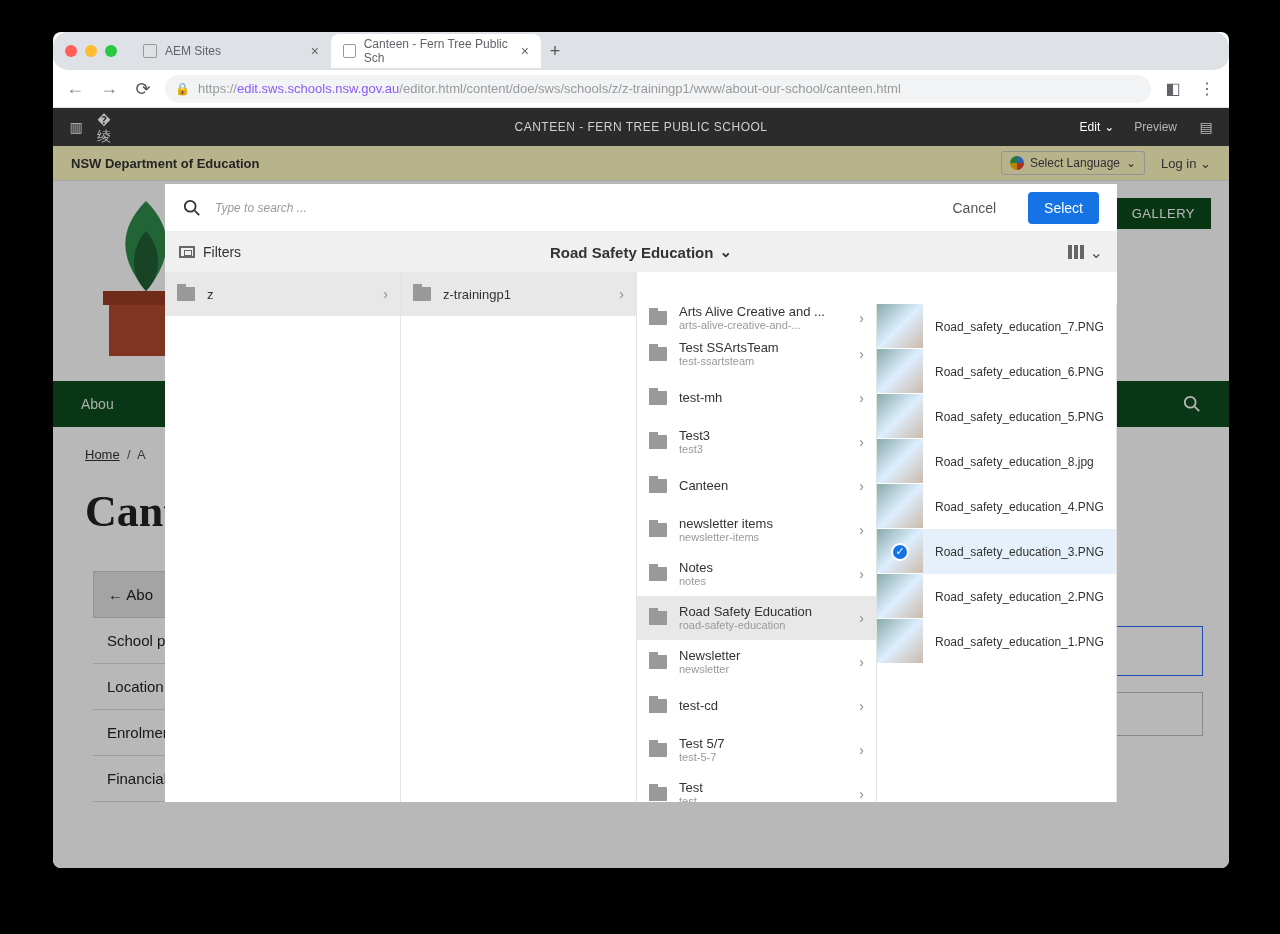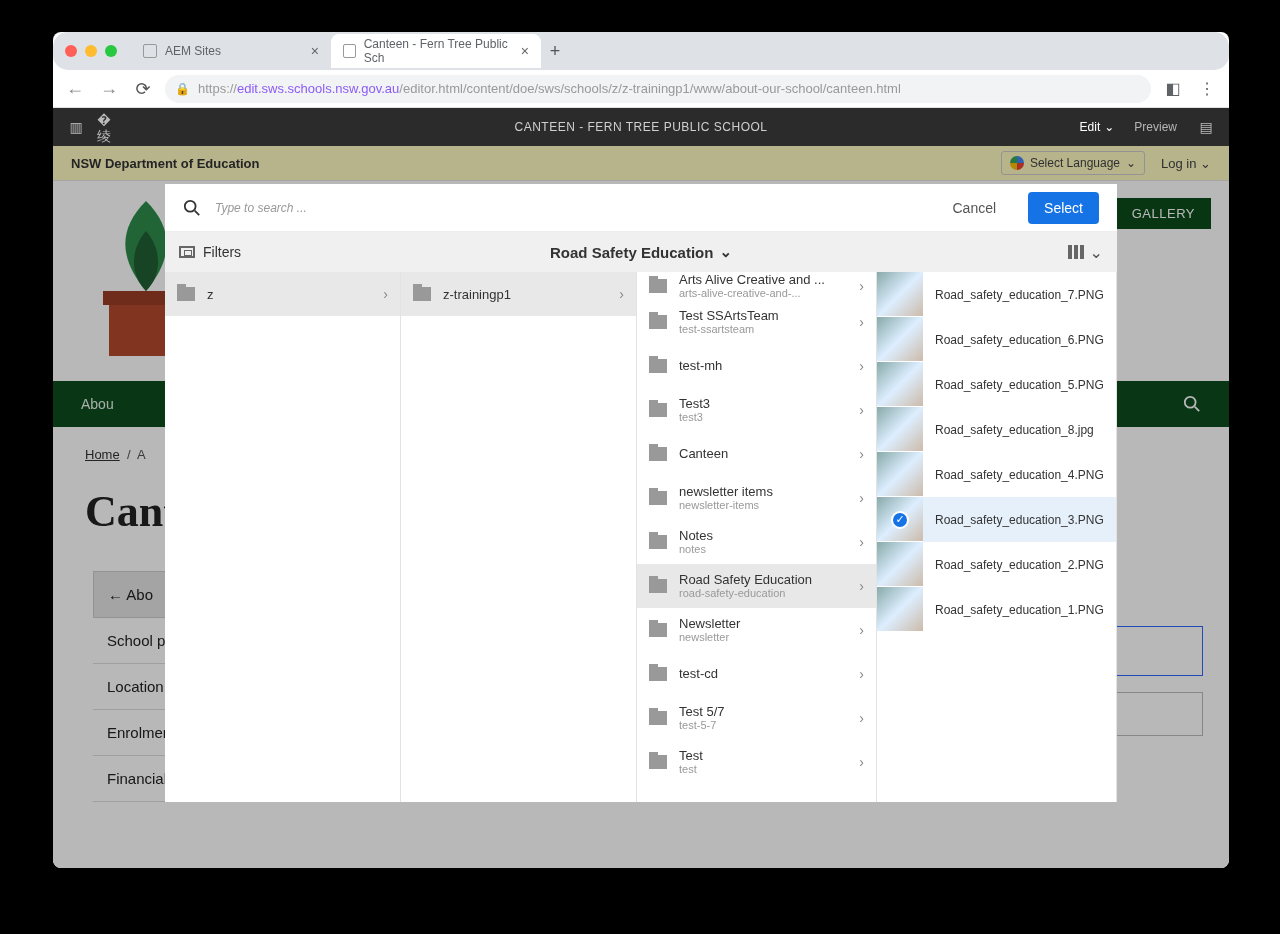--- a/index.html
+++ b/index.html
@@ -59,21 +59,21 @@
   .m-search input::placeholder { color:#999; font-style:italic; }
   .m-search .cancel { color:#555; font-size:14px; margin-right:18px; }
   .m-search .select { background:#1673e6; color:#fff; border:none; padding:8px 16px; border-radius:4px; font-size:14px; font-weight:500; }
   .m-bar { height:40px; background:#f0f0f0; display:flex; align-items:center; padding:0 14px; gap:10px; }
   .m-bar .filt { display:flex; align-items:center; gap:8px; font-size:14px; color:#333; }
   .m-bar .center { position:absolute; left:0; right:0; text-align:center; font-size:15px; font-weight:600; color:#333; display:flex; align-items:center; justify-content:center; gap:6px; }
   .m-bar .viewicon { margin-left:auto; display:flex; align-items:center; gap:6px; position:relative; z-index:1; color:#555; }
   .m-cols { flex:1; display:flex; min-height:0; }
   .col { border-right:1px solid #e3e3e3; overflow-y:auto; }
   .col1, .col2 { width:236px; }
-  .col3, .col4 { width:240px; }
+  .col3, .col4 { width:240px;margin-top:32px; }
   .row { display:flex; align-items:center; padding:0 12px; height:44px; font-size:13px; color:#333; gap:12px; cursor:default; position:relative; }
   .row.sel { background:#e8e8e8; }
   .row .foldicon { width:18px; height:14px; background:#999; position:relative; }
   .row .foldicon::before { content:""; position:absolute; top:-3px; left:0; width:9px; height:3px; background:#999; }
   .row .chev { margin-left:auto; color:#888; font-size:14px; }
   .row .tcol { display:flex; flex-direction:column; line-height:1.2; }
   .row .sub { color:#999; font-size:11px; }
   .assetrow { display:flex; align-items:center; height:45px; font-size:12px; color:#333; position:relative; }
   .assetrow .thumb { width:46px; height:45px; background:linear-gradient(135deg,#8aa,#def,#cba); border-bottom:1px solid #fff; flex-shrink:0; }
   .assetrow .fname { padding-left:12px; white-space:nowrap; overflow:hidden; text-overflow:ellipsis; }

